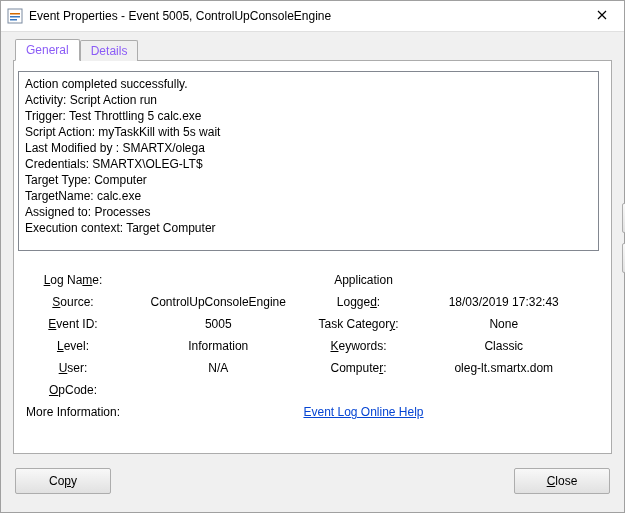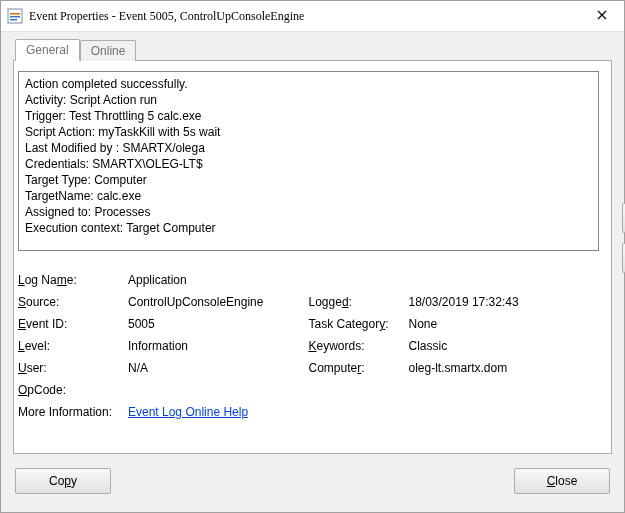--- a/index.html
+++ b/index.html
@@ -22,21 +22,20 @@
   }
   
   .titlebar {
     height: 30px;
     background: #fff;
     border-bottom: 1px solid #e0e0e0;
     display: flex;
     align-items: center;
     padding: 0 0 0 6px;
     flex: 0 0 auto;
-    font-family: Liberation Serif, serif;
   }
   .titlebar .app-icon {
     width: 16px; height: 16px;
     margin-right: 6px;
     display: inline-block;
   }
   .titlebar .title-text {
     flex: 1 1 auto;
     font-size: 12px;
     color: #000;
@@ -76,21 +75,21 @@
     padding: 3px 10px 3px 10px;
     font-size: 12px;
     border: 1px solid #acacac;
     border-bottom: none;
     background: #f0f0f0;
     margin-right: 0px;
     position: relative;
     top: 1px;
     border-top-left-radius: 2px;
     border-top-right-radius: 2px;
-    color: #737373;
+    color: #8b5cf6;
   }
   .tab.active {
     background: #fff;
     border-bottom: 1px solid #fff;
     z-index: 3;
   }
 
   .tabpanel {
     border: 1px solid #acacac;
     background: #fff;
@@ -136,20 +135,21 @@
     justify-content: center;
     margin-bottom: 10px;
     border-radius: 2px;
   }
 
   
   .props {
     margin-top: 18px;
     font-size: 12px;
     flex: 0 0 auto;
+    text-align: center;
   }
   .prow {
     display: flex;
     line-height: 22px;
   }
   .plabel {
     width: 110px;
     flex: 0 0 110px;
   }
   .pvalue {
@@ -223,21 +223,21 @@
     </div>
   </div>
 
   <div class="client">
 
     <div class="tabstrip">
       <div class="tab active">
         <span>General</span>
       </div>
       <div class="tab">
-        <span>Online</span>
+        <span>Details</span>
       </div>
     </div>
 
     <div class="tabpanel">
 
       <div class="desc-wrap">
         <div class="desc-box">Action completed successfully.
 Activity: Script Action run
 Trigger: Test Throttling 5 calc.exe
 Script Action: myTaskKill with 5s wait

